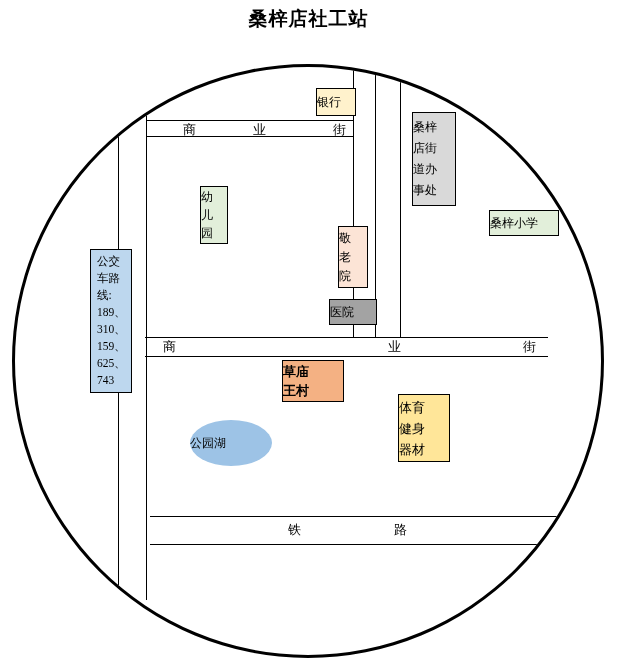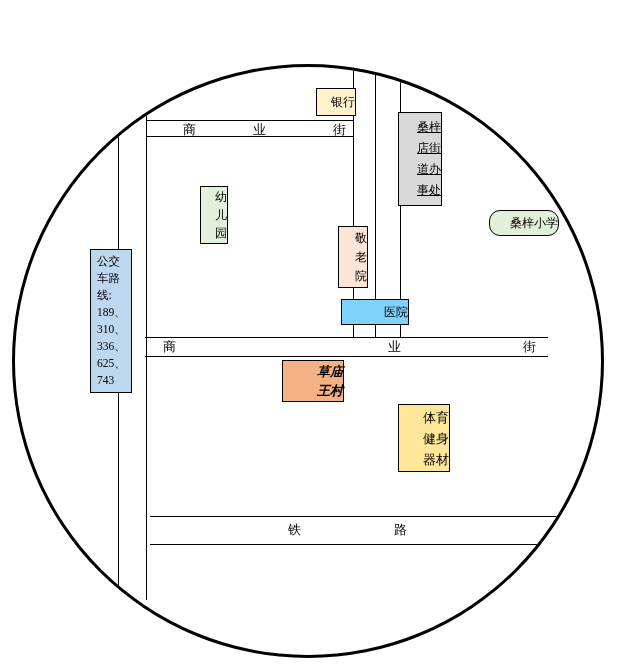--- a/index.html
+++ b/index.html
@@ -28,46 +28,47 @@
   .r-rail   { left:135px; top:449px; width:408px; height:29px; }
   .r-left   { left:103px; top:48px;  width:29px;  height:485px; }
   .r-center { left:338px; top:3px;   width:23px;  height:268px; }
   .r-right  { left:385px; top:13px;  width:1px;   height:258px; }
 
   .roadlabel { position:absolute; font-size:13px; line-height:15px; }
   .l-ts1{left:168px;top:55px} .l-ts2{left:238px;top:55px} .l-ts3{left:318px;top:55px}
   .l-ms1{left:148px;top:272px} .l-ms2{left:373px;top:272px} .l-ms3{left:508px;top:272px}
   .l-rw1{left:273px;top:455px} .l-rw2{left:379px;top:455px}
 
-  .box { position:absolute; border:1px solid #000; text-align:right; font-size:12px;
+  .box { position:absolute; border:1px solid #000; text-align:left; font-size:12px;
          display:flex; flex-direction:column; justify-content:center; }
   .ln { display:block; }
 
   .b-bank    { left:301px; top:21px;  width:40px; height:28px; background:#FFF2CC; }
-  .b-office  { left:383px; top:45px;  width:44px; height:94px; background:#D9D9D9; line-height:21px;text-decoration:underline; }
+  .b-office  { left:397px; top:45px;  width:44px; height:94px; background:#D9D9D9; line-height:21px; }
   .b-kind    { left:185px; top:119px; width:28px; height:58px; background:#E2EFDA; line-height:18px; }
   .b-nurs    { left:323px; top:159px; width:30px; height:62px; background:#FCE4D6; line-height:19px; }
-  .b-school  { left:474px; top:143px; width:70px; height:26px; background:#E2EFDA;border-radius:11px; }
-  .b-hosp    { left:314px; top:232px; width:68px; height:26px; background:#7dd3fc;margin-left:12px; }
+  .b-school  { left:474px; top:143px; width:70px; height:26px; background:#E2EFDA; }
+  .b-hosp    { left:314px; top:232px; width:48px; height:26px; background:#a3a3a3; }
   .b-bus     { left:75px;  top:182px; width:42px; height:144px; background:#BDD7EE;
                font-size:11.5px; line-height:17px; text-align:left; padding:3px 0 0 6px;
                justify-content:flex-start; }
   .b-village { left:267px; top:293px; width:62px; height:42px; background:#F4B183;
-               font-weight:bold; font-size:13px; line-height:19px;font-style:italic; }
-  .b-fit     { left:383px; top:337px; width:52px; height:68px; background:#FFE699;
+               font-weight:bold; font-size:13px; line-height:19px; }
+  .b-fit     { left:383px; top:327px; width:52px; height:68px; background:#FFE699;
                font-size:13px; line-height:21px; }
   .b-lake    { left:175px; top:353px; width:82px; height:46px; background:#9DC3E6;
                border:none; border-radius:50%; }
 </style>
 </head>
 <body>
 
 <div class="page">
 
   <div class="title">
+    <div>桑梓店社工站</div>
   </div>
 
   <div class="circle">
     <div class="map">
 
       <div class="road rh r-top"></div>
       <div class="road rh r-mid"></div>
       <div class="road rh r-rail"></div>
       <div class="road rv r-left"></div>
       <div class="road rv r-center"></div>
@@ -106,32 +107,33 @@
       <div class="box b-school">桑梓小学</div>
 
       <div class="box b-hosp">医院</div>
 
       <div class="box b-bus">
           <span class="ln">公交</span>
           <span class="ln">车路</span>
           <span class="ln">线:</span>
           <span class="ln">189、</span>
           <span class="ln">310、</span>
-          <span class="ln">336、</span>
+          <span class="ln">159、</span>
           <span class="ln">625、</span>
           <span class="ln">743</span>
         </div>
 
       <div class="box b-village">
           <span class="ln">草庙</span>
           <span class="ln">王村</span>
         </div>
 
       <div class="box b-fit">
           <span class="ln">体育</span>
           <span class="ln">健身</span>
           <span class="ln">器材</span>
         </div>
 
+      <div class="box b-lake">公园湖</div>
 
     </div>
   </div>
 </div>
 
 </body></html>

